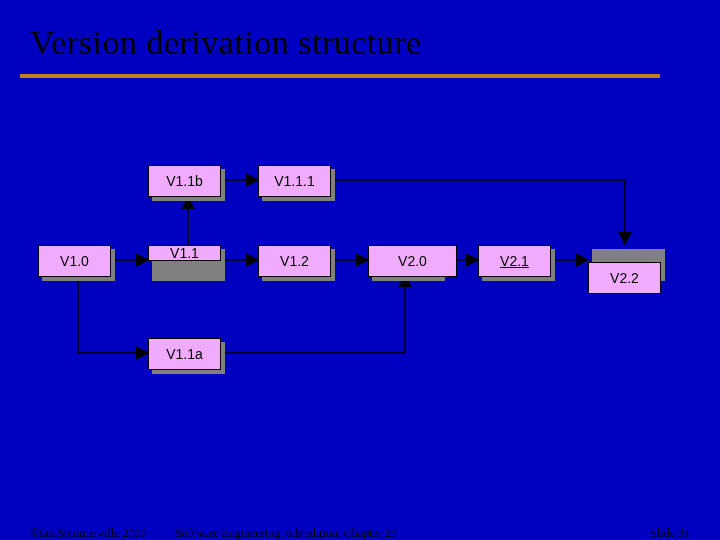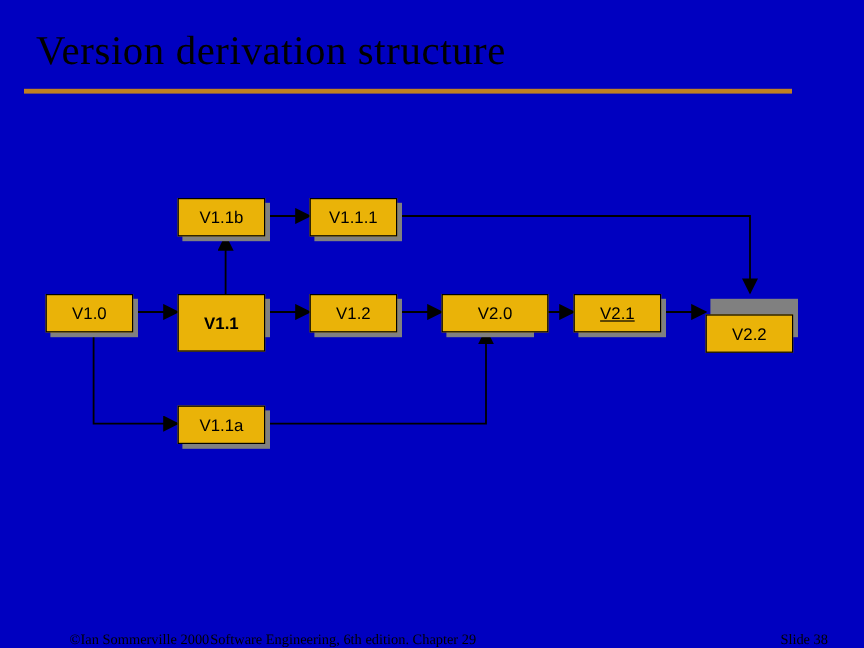--- a/index.html
+++ b/index.html
@@ -38,21 +38,21 @@
     top: 0;
     width: 720px;
     height: 540px;
   }
   .node-shadow {
     position: absolute;
     background: #808080;
   }
   .node {
     position: absolute;
-    background: #eab308;
+    background: #f0abfc;
     border: 1px solid #000;
     box-sizing: border-box;
     display: flex;
     align-items: center;
     justify-content: center;
     font-family: Arial, Helvetica, sans-serif;
     font-size: 14px;
     color: #000;
   }
   svg.arrows {
@@ -63,21 +63,21 @@
   }
   .footer {
     position: absolute;
     bottom: 14px;
     left: 0;
     width: 720px;
     font-family: "Times New Roman", Times, serif;
     font-size: 12px;
     color: #000;
   }
-  .footer .fl { position: absolute; left: 30px; margin-left: 28px; }
+  .footer .fl { position: absolute; left: 30px; }
   .footer .fc { position: absolute; left: 0; width: 572px; text-align: center; }
   .footer .fr { position: absolute; right: 30px; }
 </style>
 </head>
 <body>
 
 <div class="slide">
 
   <div class="title">Version derivation structure</div>
   <div class="title-rule"></div>
@@ -117,21 +117,21 @@
     <div class="node" style="left:258px; top:165px; width:73px; height:32px;">
         <span>V1.1.1</span>
       </div>
 
     <div class="node-shadow" style="left:42px;  top:249px; width:73px; height:32px;"></div>
     <div class="node" style="left:38px;  top:245px; width:73px; height:32px;">
         <span>V1.0</span>
       </div>
 
     <div class="node-shadow" style="left:152px; top:249px; width:73px; height:32px;"></div>
-    <div class="node" style="left:148px; top:245px; width:73px; height:48px;font-weight:bold;">
+    <div class="node" style="left:148px; top:245px; width:73px; height:16px;">
         <span>V1.1</span>
       </div>
 
     <div class="node-shadow" style="left:262px; top:249px; width:73px; height:32px;"></div>
     <div class="node" style="left:258px; top:245px; width:73px; height:32px;">
         <span>V1.2</span>
       </div>
 
     <div class="node-shadow" style="left:372px; top:249px; width:73px; height:32px;"></div>
     <div class="node" style="left:368px; top:245px; width:89px; height:32px;">
@@ -151,16 +151,16 @@
     <div class="node-shadow" style="left:152px; top:342px; width:73px; height:32px;"></div>
     <div class="node" style="left:148px; top:338px; width:73px; height:32px;">
         <span>V1.1a</span>
       </div>
 
   </div>
 
   <div class="footer">
     <div class="fl">©Ian Sommerville 2000</div>
     <div class="fc">Software Engineering, 6th edition. Chapter 29</div>
-    <div class="fr">Slide 38</div>
+    <div class="fr">Slide 31</div>
   </div>
 
 </div>
 
 </body></html>

